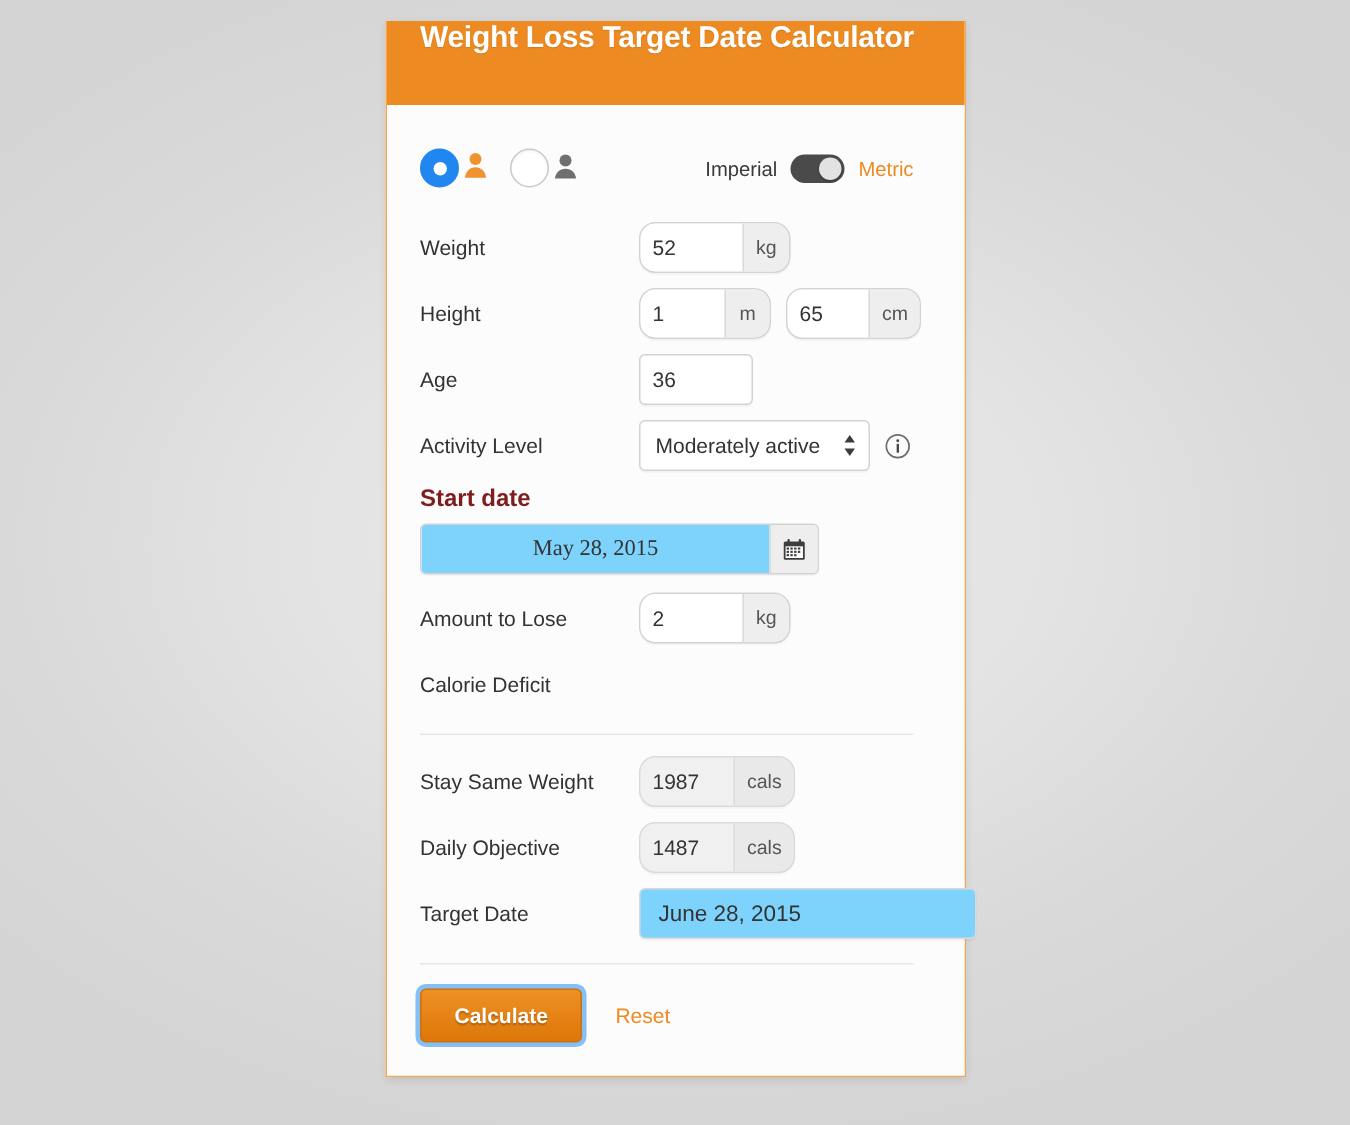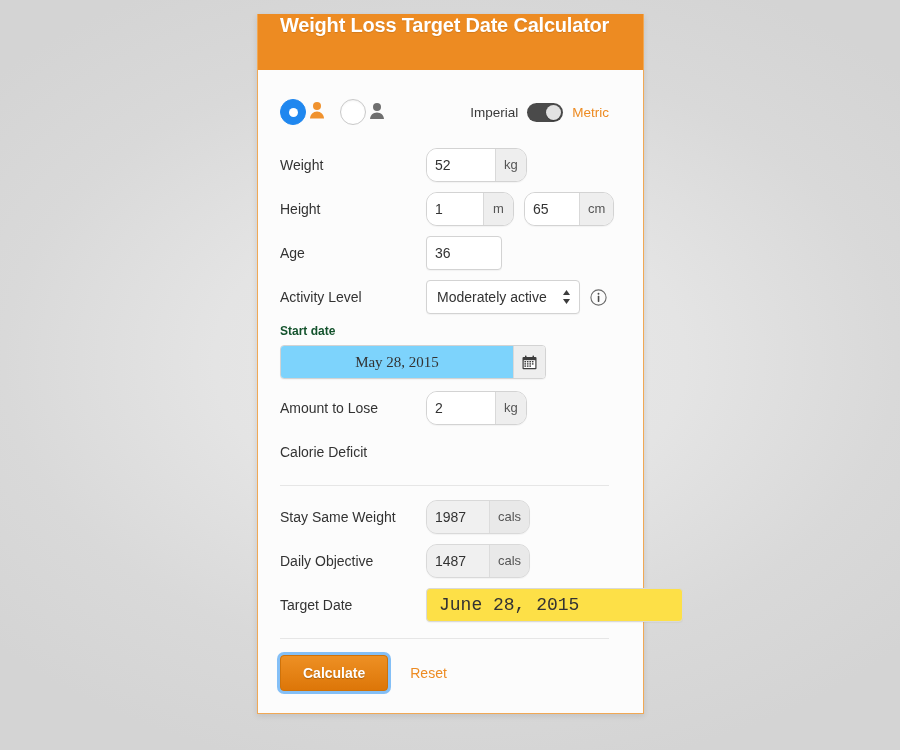--- a/index.html
+++ b/index.html
@@ -189,22 +189,22 @@
     position: absolute;
     right: 8px; top: 50%;
     transform: translateY(-50%);
     width: 9px; height: 16px;
   }
 
   .info-icon { width: 17px; height: 17px; display: block; cursor: pointer; }
 
   
   .field-label {
-    font-size: 12px;
-    color: #14532d;
+    font-size: 16px;
+    color: #7f1d1d;
     font-weight: bold;
     margin: 10px 0 7px 0;
   }
   .datewrap {
     display: inline-flex;
     border: 1px solid #d3d3d3;
     border-radius: 4px;
     overflow: hidden;
     background: #ffffff;
     box-shadow: 0 1px 1px rgba(0,0,0,0.04);
@@ -236,27 +236,26 @@
     background: #e6e6e6;
     margin: 16px 0 14px 0;
   }
 
   
   .igroup.ro { background: #f0f0f0; border-color: #d9d9d9; }
   .igroup.ro .val { background: #f0f0f0; }
   .igroup.ro .addon { background: #e9e9e9; border-left-color: #dcdcdc; }
   .w-res { width: 62px; }
   .plain.ro {
-    background: #fde047;
+    background: #7dd3fc;
     border-color: #d9d9d9;
-    font-size: 18px;
+    font-size: 15px;
     padding: 0 12px;
     height: 34px;
     line-height: 32px;
-    font-family: Liberation Mono, monospace;
   }
 
   
   .footer { display: flex; align-items: center; gap: 22px; padding-top: 2px; }
   .btn-calc {
     background: #e07b10;
     background-image: linear-gradient(#ee9024, #dd7608);
     border: 1px solid #cf7209;
     border-radius: 4px;
     color: #ffffff;

